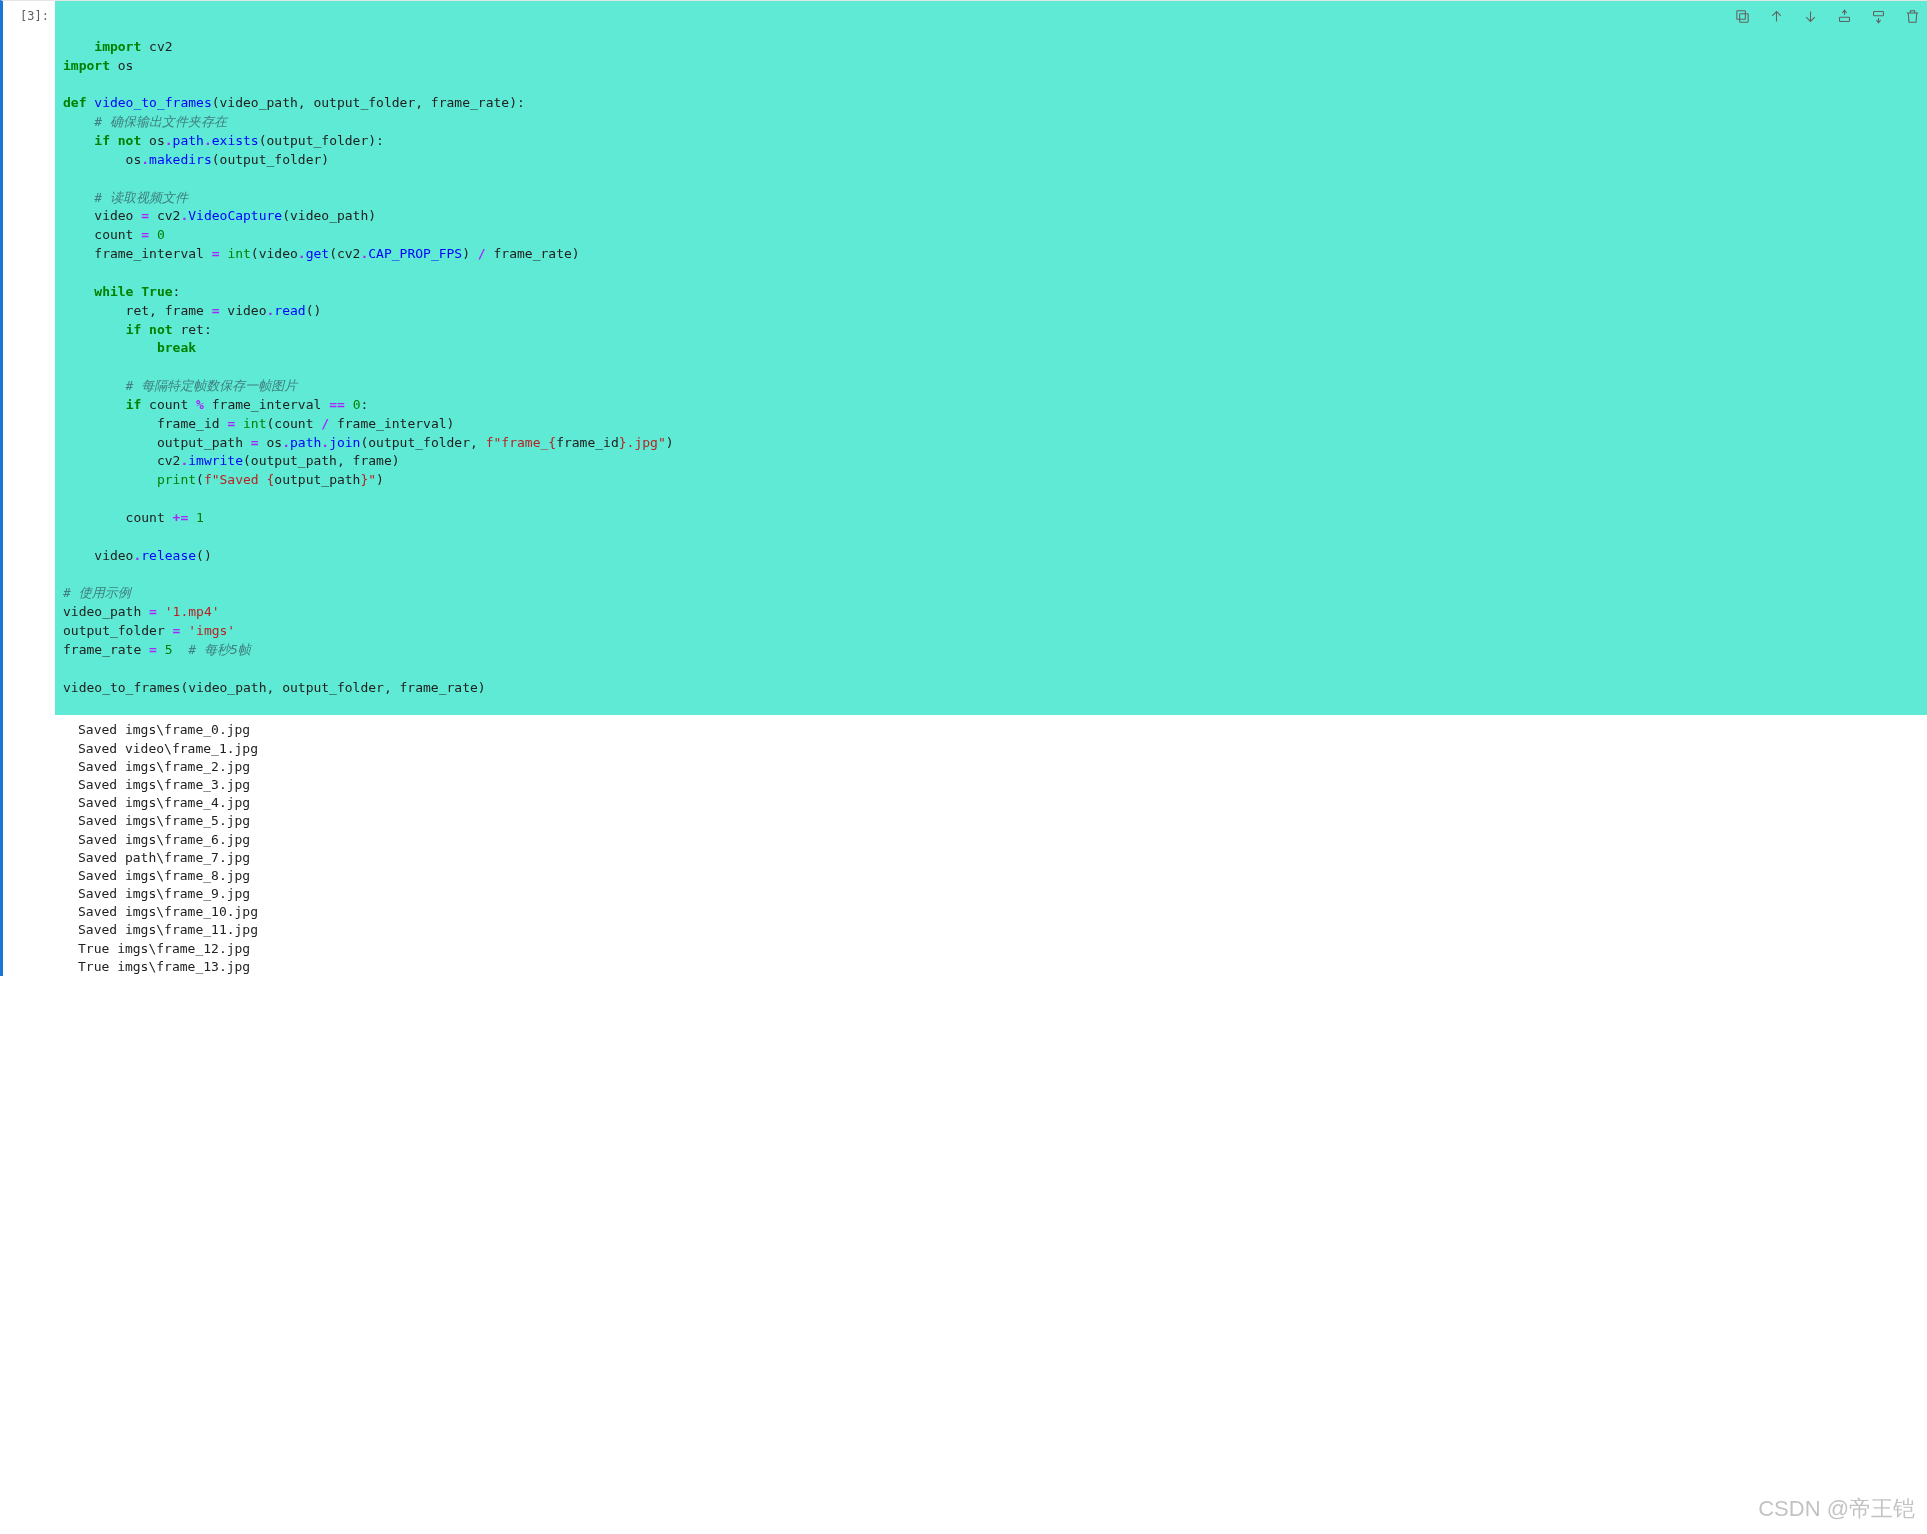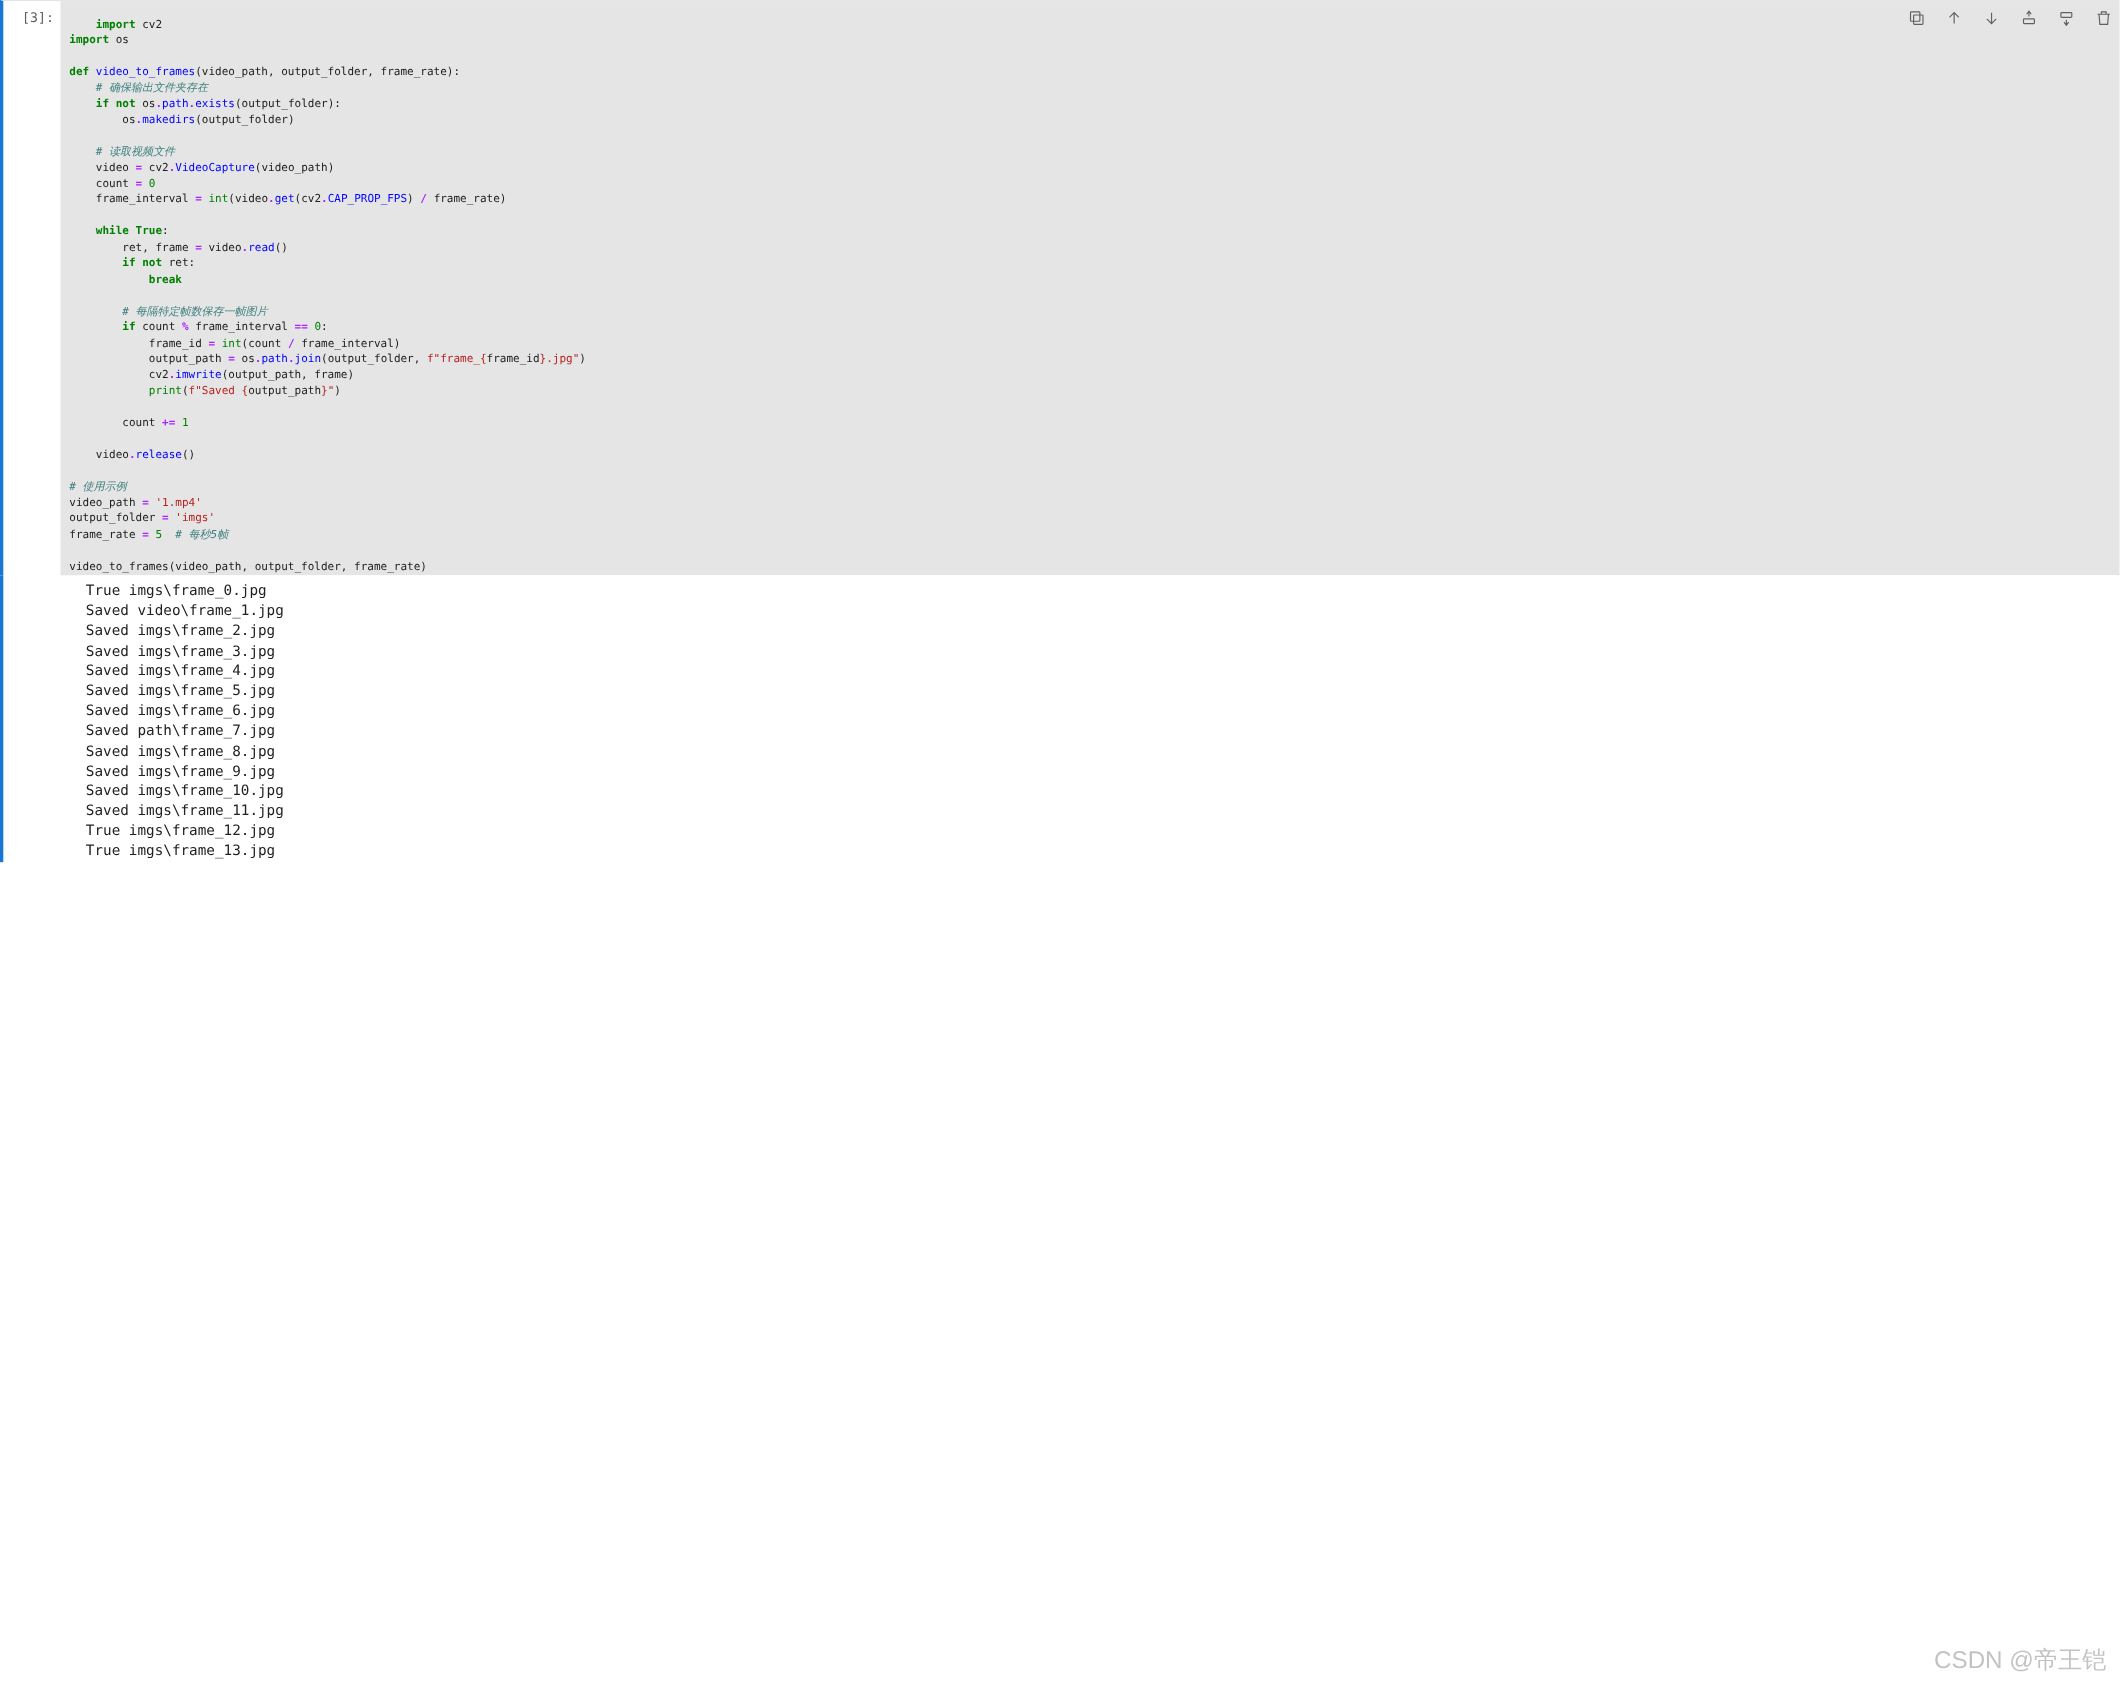--- a/index.html
+++ b/index.html
@@ -23,25 +23,25 @@
     min-width: 52px;
     padding: 8px 6px 8px 0;
     text-align: right;
     color: #9e9e9e;
     font-family: Menlo, Consolas, "DejaVu Sans Mono", monospace;
     font-size: 12px;
   }
   .prompt-col.input-prompt { color: #616161; }
   .code-area {
     flex: 1;
-    background: #e5e5e5;
+    background: #5eead4;
     border-top: none;
-    padding: 0 8px;
+    padding: 18px 8px;
     font-family: Menlo, Consolas, "DejaVu Sans Mono", monospace;
-    font-size: 10px;
+    font-size: 13px;
     line-height: 1.45;
     white-space: pre;
     overflow-x: auto;
     position: relative;
   }
   .output-area {
     flex: 1;
     background: #fff;
     padding: 6px 8px 0 8px;
     font-family: Menlo, Consolas, "DejaVu Sans Mono", monospace;
@@ -155,21 +155,21 @@
 <span class="plain">video_path </span><span class="op">=</span><span> </span><span class="str">'1.mp4'</span>
 <span class="plain">output_folder </span><span class="op">=</span><span> </span><span class="str">'imgs'</span>
 <span class="plain">frame_rate </span><span class="op">=</span><span> </span><span class="num">5</span><span>  </span><span class="comment"># 每秒5帧</span>
 
 <span class="plain">video_to_frames(video_path, output_folder, frame_rate)</span>
 </div>
 </div>
 
 <div class="cell-wrapper output-wrapper">
   <div class="prompt-col"></div>
-  <div class="output-area"><span>True imgs\frame_0.jpg</span>
+  <div class="output-area"><span>Saved imgs\frame_0.jpg</span>
 <span>Saved video\frame_1.jpg</span>
 <span>Saved imgs\frame_2.jpg</span>
 <span>Saved imgs\frame_3.jpg</span>
 <span>Saved imgs\frame_4.jpg</span>
 <span>Saved imgs\frame_5.jpg</span>
 <span>Saved imgs\frame_6.jpg</span>
 <span>Saved path\frame_7.jpg</span>
 <span>Saved imgs\frame_8.jpg</span>
 <span>Saved imgs\frame_9.jpg</span>
 <span>Saved imgs\frame_10.jpg</span>

